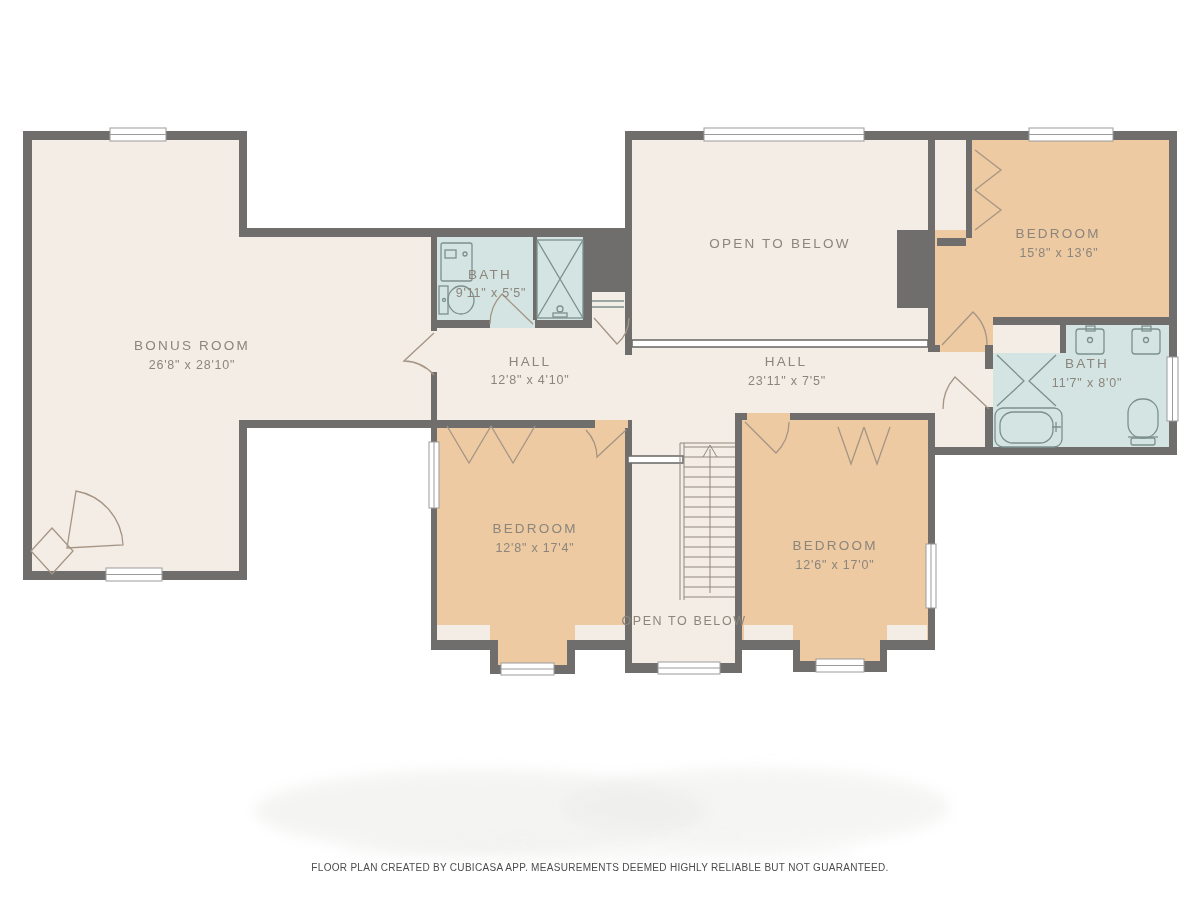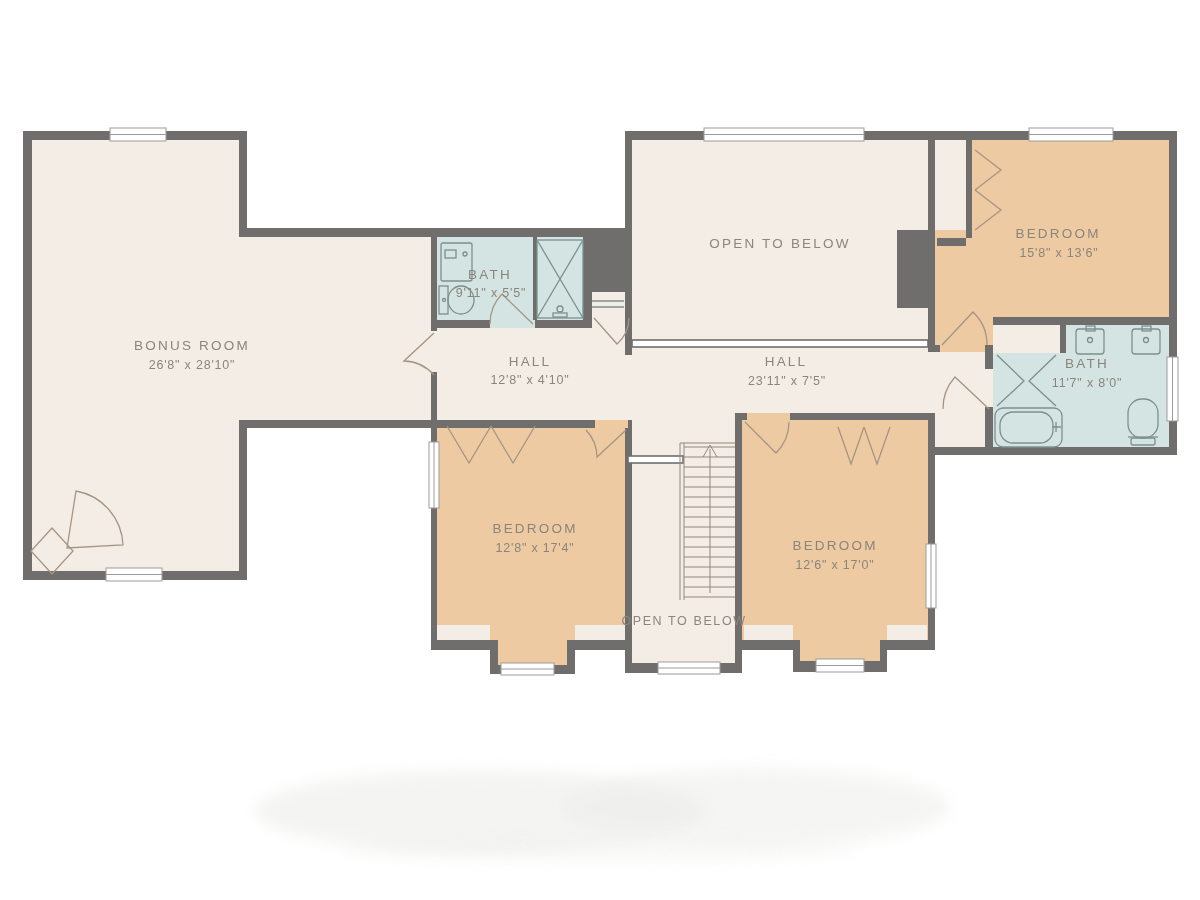--- a/index.html
+++ b/index.html
@@ -263,13 +263,14 @@
       <text class="room" x="535" y="533">BEDROOM</text>
       <text class="dims" x="535" y="552">12'8" x 17'4"</text>
 
       <text class="room" x="835" y="550">BEDROOM</text>
       <text class="dims" x="835" y="569">12'6" x 17'0"</text>
 
       <text class="small-room" x="684" y="625">OPEN TO BELOW</text>
     </g>
   </svg>
 
+  <div class="footer">FLOOR PLAN CREATED BY CUBICASA APP. MEASUREMENTS DEEMED HIGHLY RELIABLE BUT NOT GUARANTEED.</div>
 </div>
 
 </body></html>

